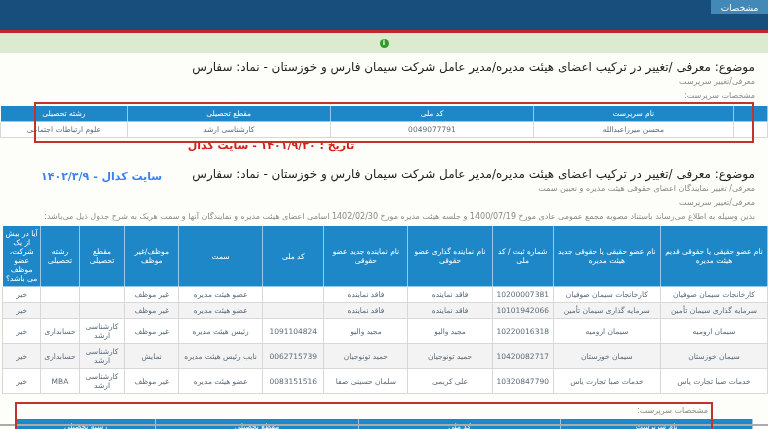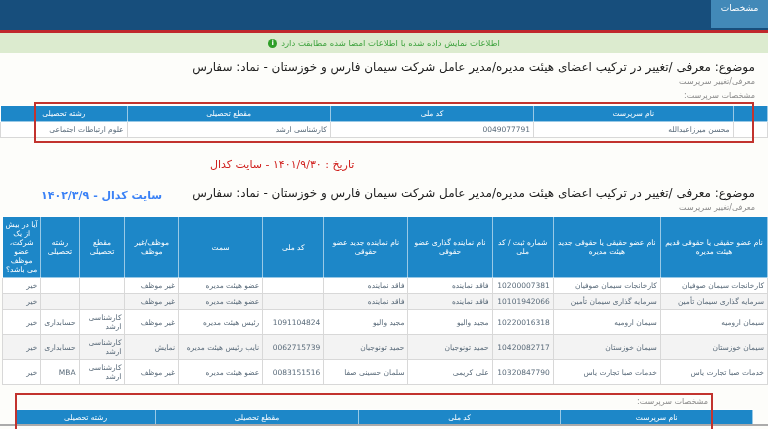--- a/index.html
+++ b/index.html
@@ -7,21 +7,21 @@
   body {
     font-family: "DejaVu Sans", sans-serif;
     background:#fdfdfa;
     direction: rtl;
     position: relative;
     overflow: hidden;
   }
   
   .topbar { height:30px; background:#174e7c; position:relative; }
   .topbar .tab {
-    position:absolute; left:0; top:0; width:57px; height:28px;
+    position:absolute; left:0; top:0; width:57px; height:14px;
     background:#4289b8; color:#fff; font-size:9px;
     text-align:center; padding-top:3px; cursor:pointer;
   }
   
   .topbar .tab { left:auto; right:0; }
   .redline { height:3px; background:#c0282d; }
   .notice {
     height:20px; background:#dcebcf; display:flex; align-items:center;
     justify-content:center; gap:4px; color:#3fa33f; font-size:8.5px;
   }
@@ -35,35 +35,35 @@
   .sub { font-size:8px; color:#8a8a8a; margin-top:4px; line-height:10px; }
 
   table { width:100%; border-collapse:collapse; table-layout:fixed; }
   th {
     background:#1d87c8; color:#fff; font-weight:normal; font-size:7.5px;
     padding:3px 2px; border:1px solid rgba(255,255,255,0.55);
     text-align:center; vertical-align:middle; line-height:9px;
   }
   td {
     font-size:7.5px; color:#5a6b7a; border:1px solid #d8d8d8; background:#fff;
-    padding:3px 3px; text-align:right; vertical-align:middle; line-height:9px;
+    padding:3px 3px; text-align:center; vertical-align:middle; line-height:9px;
     overflow:hidden; white-space:normal; word-wrap:break-word;
   }
   tr.alt td { background:#f3f3f3; }
 
   .t1-wrap { position:relative; margin:4px -13px 0 -13px; }
   .redbox {
     position:absolute; border:2px solid #c2332e; pointer-events:none; z-index:5;
   }
   .t1-wrap .redbox { top:-3px; bottom:-5px; right:14px; left:34px; }
 
   .date-note {
     width:-moz-fit-content; width:fit-content;
-    color:#d0201d; font-weight:normal; font-size:11px;
-    margin:20px 54% 0 0;
+    color:#d0201d; font-weight:bold; font-size:11px;
+    margin:1px 54% 0 0;
     white-space:nowrap;
   }
   .section2 { position:relative; margin-top:16px; }
   .site-note {
     position:absolute; top:2px; left:28px;
     color:#3b82f6; font-weight:bold; font-size:11px; white-space:nowrap;
   }
   .t2-wrap { margin:3px -13px 0 -11px; }
 
   .section3 { position:relative; margin:8px -13px 0 -13px; padding:4px 15px 24px 15px; }
@@ -76,21 +76,20 @@
 </style>
 </head>
 <body>
 
 <div class="topbar">
   <div class="tab">مشخصات</div>
 </div>
 <div class="redline"></div>
 
 <div class="notice">
-  <span>اطلاعات نمایش داده شده با اطلاعات امضا شده مطابقت دارد</span>
   <span class="icon">i</span>
 </div>
 
 <div class="content">
 
   <div>
     <div class="subject">موضوع: معرفی /تغییر در ترکیب اعضای هیئت مدیره/مدیر عامل شرکت سیمان فارس و خوزستان - نماد: سفارس</div>
     <div class="sub">معرفی/تغییر سرپرست</div>
     <div class="sub">مشخصات سرپرست:</div>
 
@@ -122,21 +121,23 @@
       </tbody>
         </table>
     </div>
 
     <div class="date-note">تاریخ : ۱۴۰۱/۹/۳۰ - سایت کدال</div>
   </div>
 
   <div class="section2">
     <div class="site-note">سایت کدال - ۱۴۰۲/۳/۹</div>
     <div class="subject">موضوع: معرفی /تغییر در ترکیب اعضای هیئت مدیره/مدیر عامل شرکت سیمان فارس و خوزستان - نماد: سفارس</div>
+    <div class="sub">معرفی/ تغییر نمایندگان اعضای حقوقی هیئت مدیره و تعیین سمت</div>
     <div class="sub">معرفی/تغییر سرپرست</div>
+    <div class="sub">بدین وسیله به اطلاع می‌رساند باستناد مصوبه مجمع عمومی عادی مورخ 1400/07/19 و جلسه هیئت مدیره مورخ 1402/02/30 اسامی اعضای هیئت مدیره و نمایندگان آنها و سمت هریک به شرح جدول ذیل می‌باشد:</div>
 
     <div class="t2-wrap">
       <table>
         <colgroup>
           <col style="width:14%">
             <col style="width:14%">
             <col style="width:8%">
           <col style="width:11%">
             <col style="width:11%">
             <col style="width:8%">

